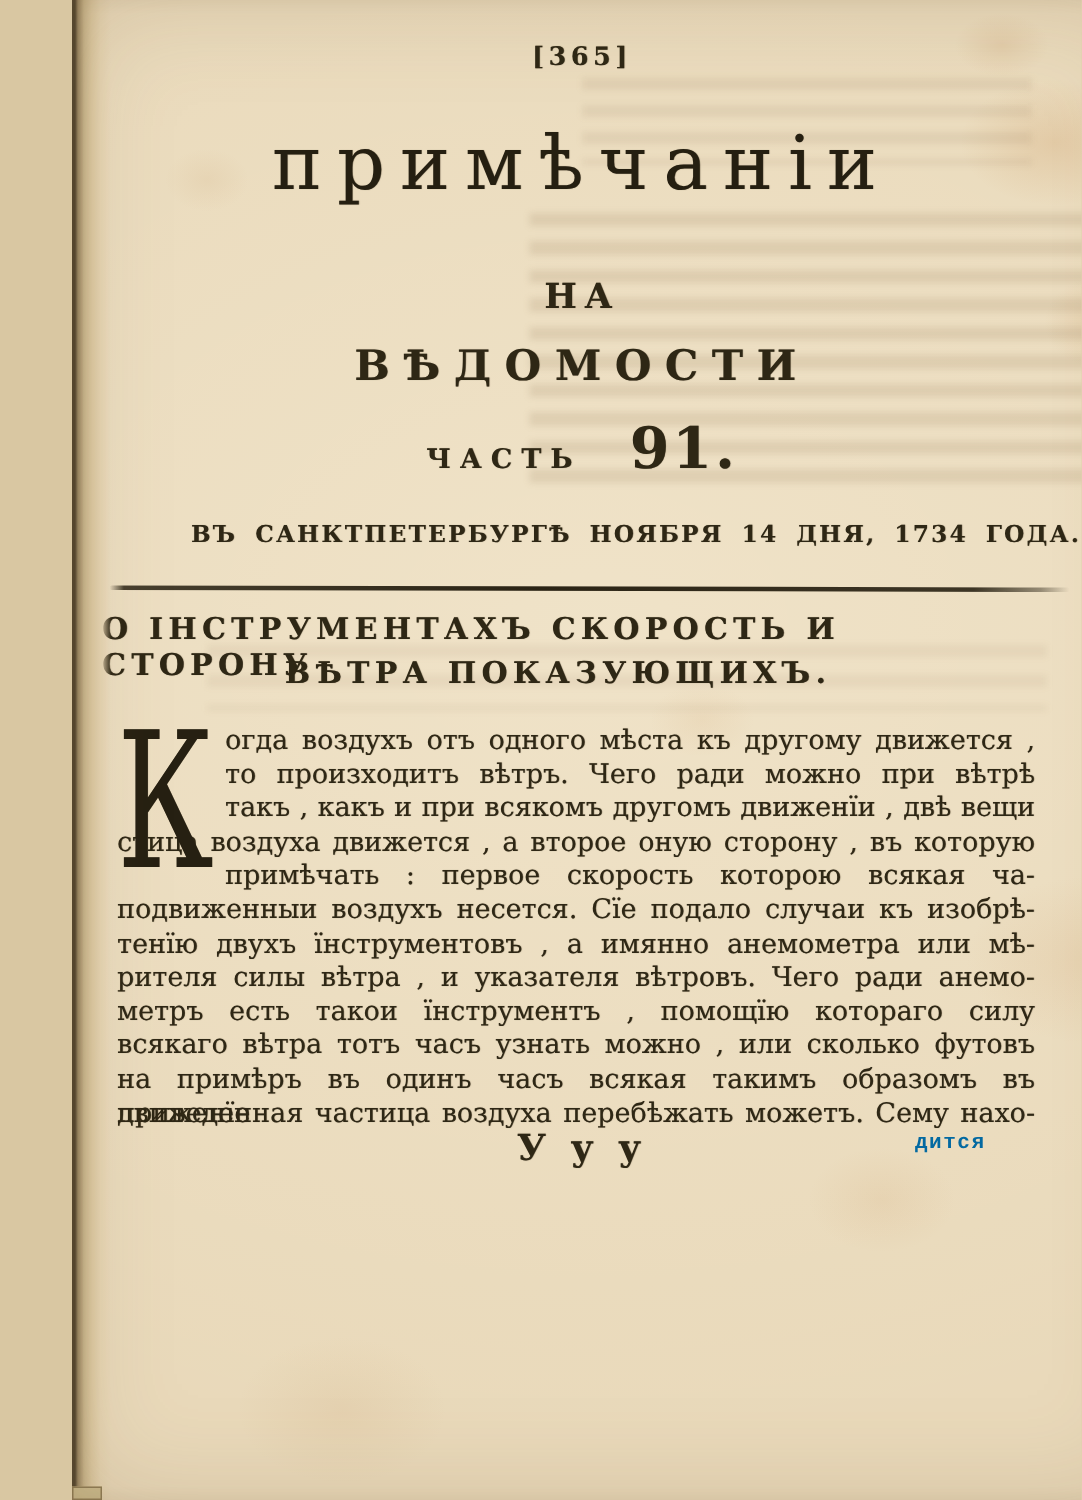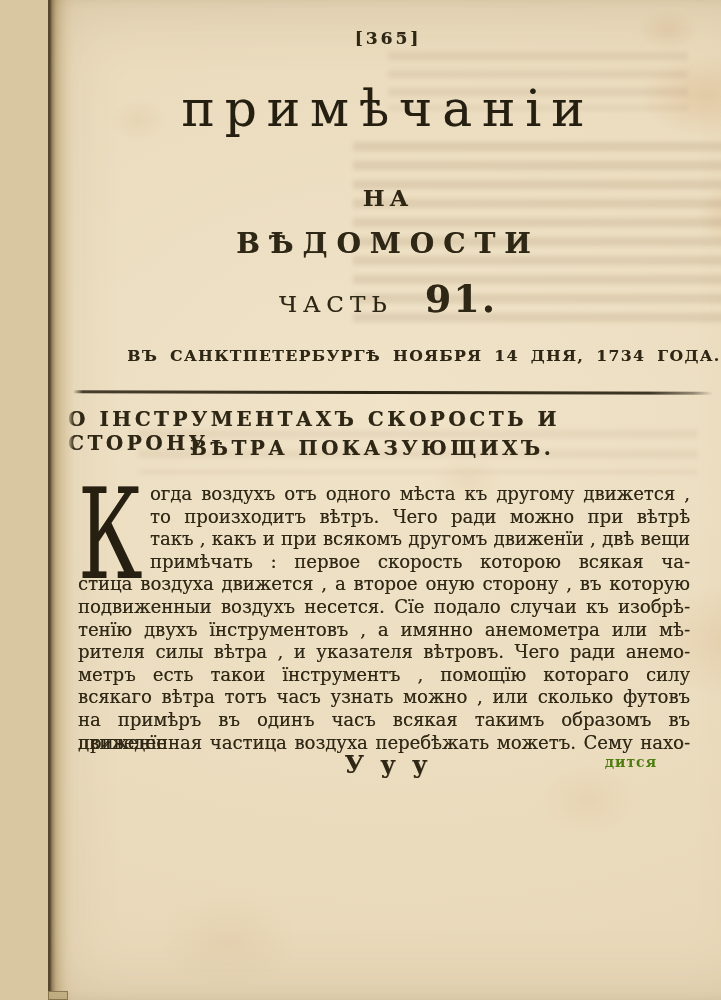--- a/index.html
+++ b/index.html
@@ -81,21 +81,21 @@
     font-size:23px;letter-spacing:5px;font-weight:700;
   }
   .m-series{
     position:absolute;top:227px;left:0;width:680px;text-align:center;
     font-size:28px;letter-spacing:9px;font-weight:700;
   }
   .part-line{
     position:absolute;top:276px;left:0;width:680px;
     display:flex;justify-content:center;align-items:baseline;gap:32px;
   }
-  .part-word{font-size:23px;letter-spacing:6px;font-weight:400;}
+  .part-word{font-size:18px;letter-spacing:6px;font-weight:700;}
   .part-number{font-size:38px;font-weight:700;letter-spacing:2px;}
   .dateline{
     position:absolute;top:346px;left:0;width:680px;text-align:center;
     font-size:15.5px;letter-spacing:1.5px;word-spacing:5px;font-weight:700;padding-left:36px;
   }
   .rule{
     position:absolute;top:391px;left:25px;width:640px;height:3px;
     background:linear-gradient(90deg,
       rgba(42,35,20,0) 0%, rgba(42,35,20,.85) 1.5%,
       #2a2314 45%, rgba(42,35,20,.9) 90%,
@@ -125,21 +125,21 @@
     text-align:justify;text-align-last:justify;text-justify:inter-word;
     white-space:normal;overflow:visible;
   }
   .body-line.indented{padding-left:72px;}
   .signature-mark{
     position:absolute;top:750px;left:0;width:680px;text-align:center;
     font-size:24px;font-weight:700;letter-spacing:4px;
   }
   .catchword{
     position:absolute;top:754px;right:112px;
-    font-size:14px;font-weight:700;letter-spacing:1px;color:#4d7c0f;
+    font-size:14px;font-weight:700;letter-spacing:1px;color:#0369a1;font-family:Liberation Mono, monospace;
   }
 </style>
 </head>
 <body>
 
 <div class="page">
 
   <div class="stains"></div>
   <div class="bleed b1"></div>
   <div class="bleed b2"></div>
@@ -161,22 +161,22 @@
   <div class="rule"></div>
 
   <div class="heading-1 ink">О ІНСТРУМЕНТАХЪ СКОРОСТЬ И СТОРОНУ</div>
   <div class="heading-2 ink">ВѢТРА ПОКАЗУЮЩИХЪ.</div>
 
   <div class="body-block">
     <span class="drop-cap ink">К</span>
     <div class="body-line indented ink">огда воздухъ отъ одного мѣста къ другому движется ,</div>
     <div class="body-line indented ink">то произходитъ вѣтръ.  Чего ради можно при вѣтрѣ</div>
     <div class="body-line indented ink">такъ , какъ и при всякомъ другомъ движенїи , двѣ вещи</div>
+    <div class="body-line ink">стица воздуха движется , а второе оную сторону , въ которую</div>
     <div class="body-line indented ink">примѣчать :  первое  скорость  которою  всякая  ча-</div>
-    <div class="body-line ink">стица воздуха движется , а второе оную сторону , въ которую</div>
     <div class="body-line ink">подвиженныи воздухъ несется.  Сїе подало случаи къ изобрѣ-</div>
     <div class="body-line ink">тенїю двухъ їнструментовъ , а имянно анемометра или мѣ-</div>
     <div class="body-line ink">рителя силы вѣтра , и указателя вѣтровъ.  Чего ради анемо-</div>
     <div class="body-line ink">метръ есть такои їнструментъ , помощїю котораго силу</div>
     <div class="body-line ink">всякаго вѣтра тотъ часъ узнать можно , или сколько футовъ</div>
     <div class="body-line ink">на примѣръ въ одинъ часъ всякая такимъ образомъ въ движенїе</div>
     <div class="body-line ink">приведенная частица воздуха перебѣжать можетъ.  Сему нахо-</div>
   </div>
 
   <div class="signature-mark ink">У у у</div>

